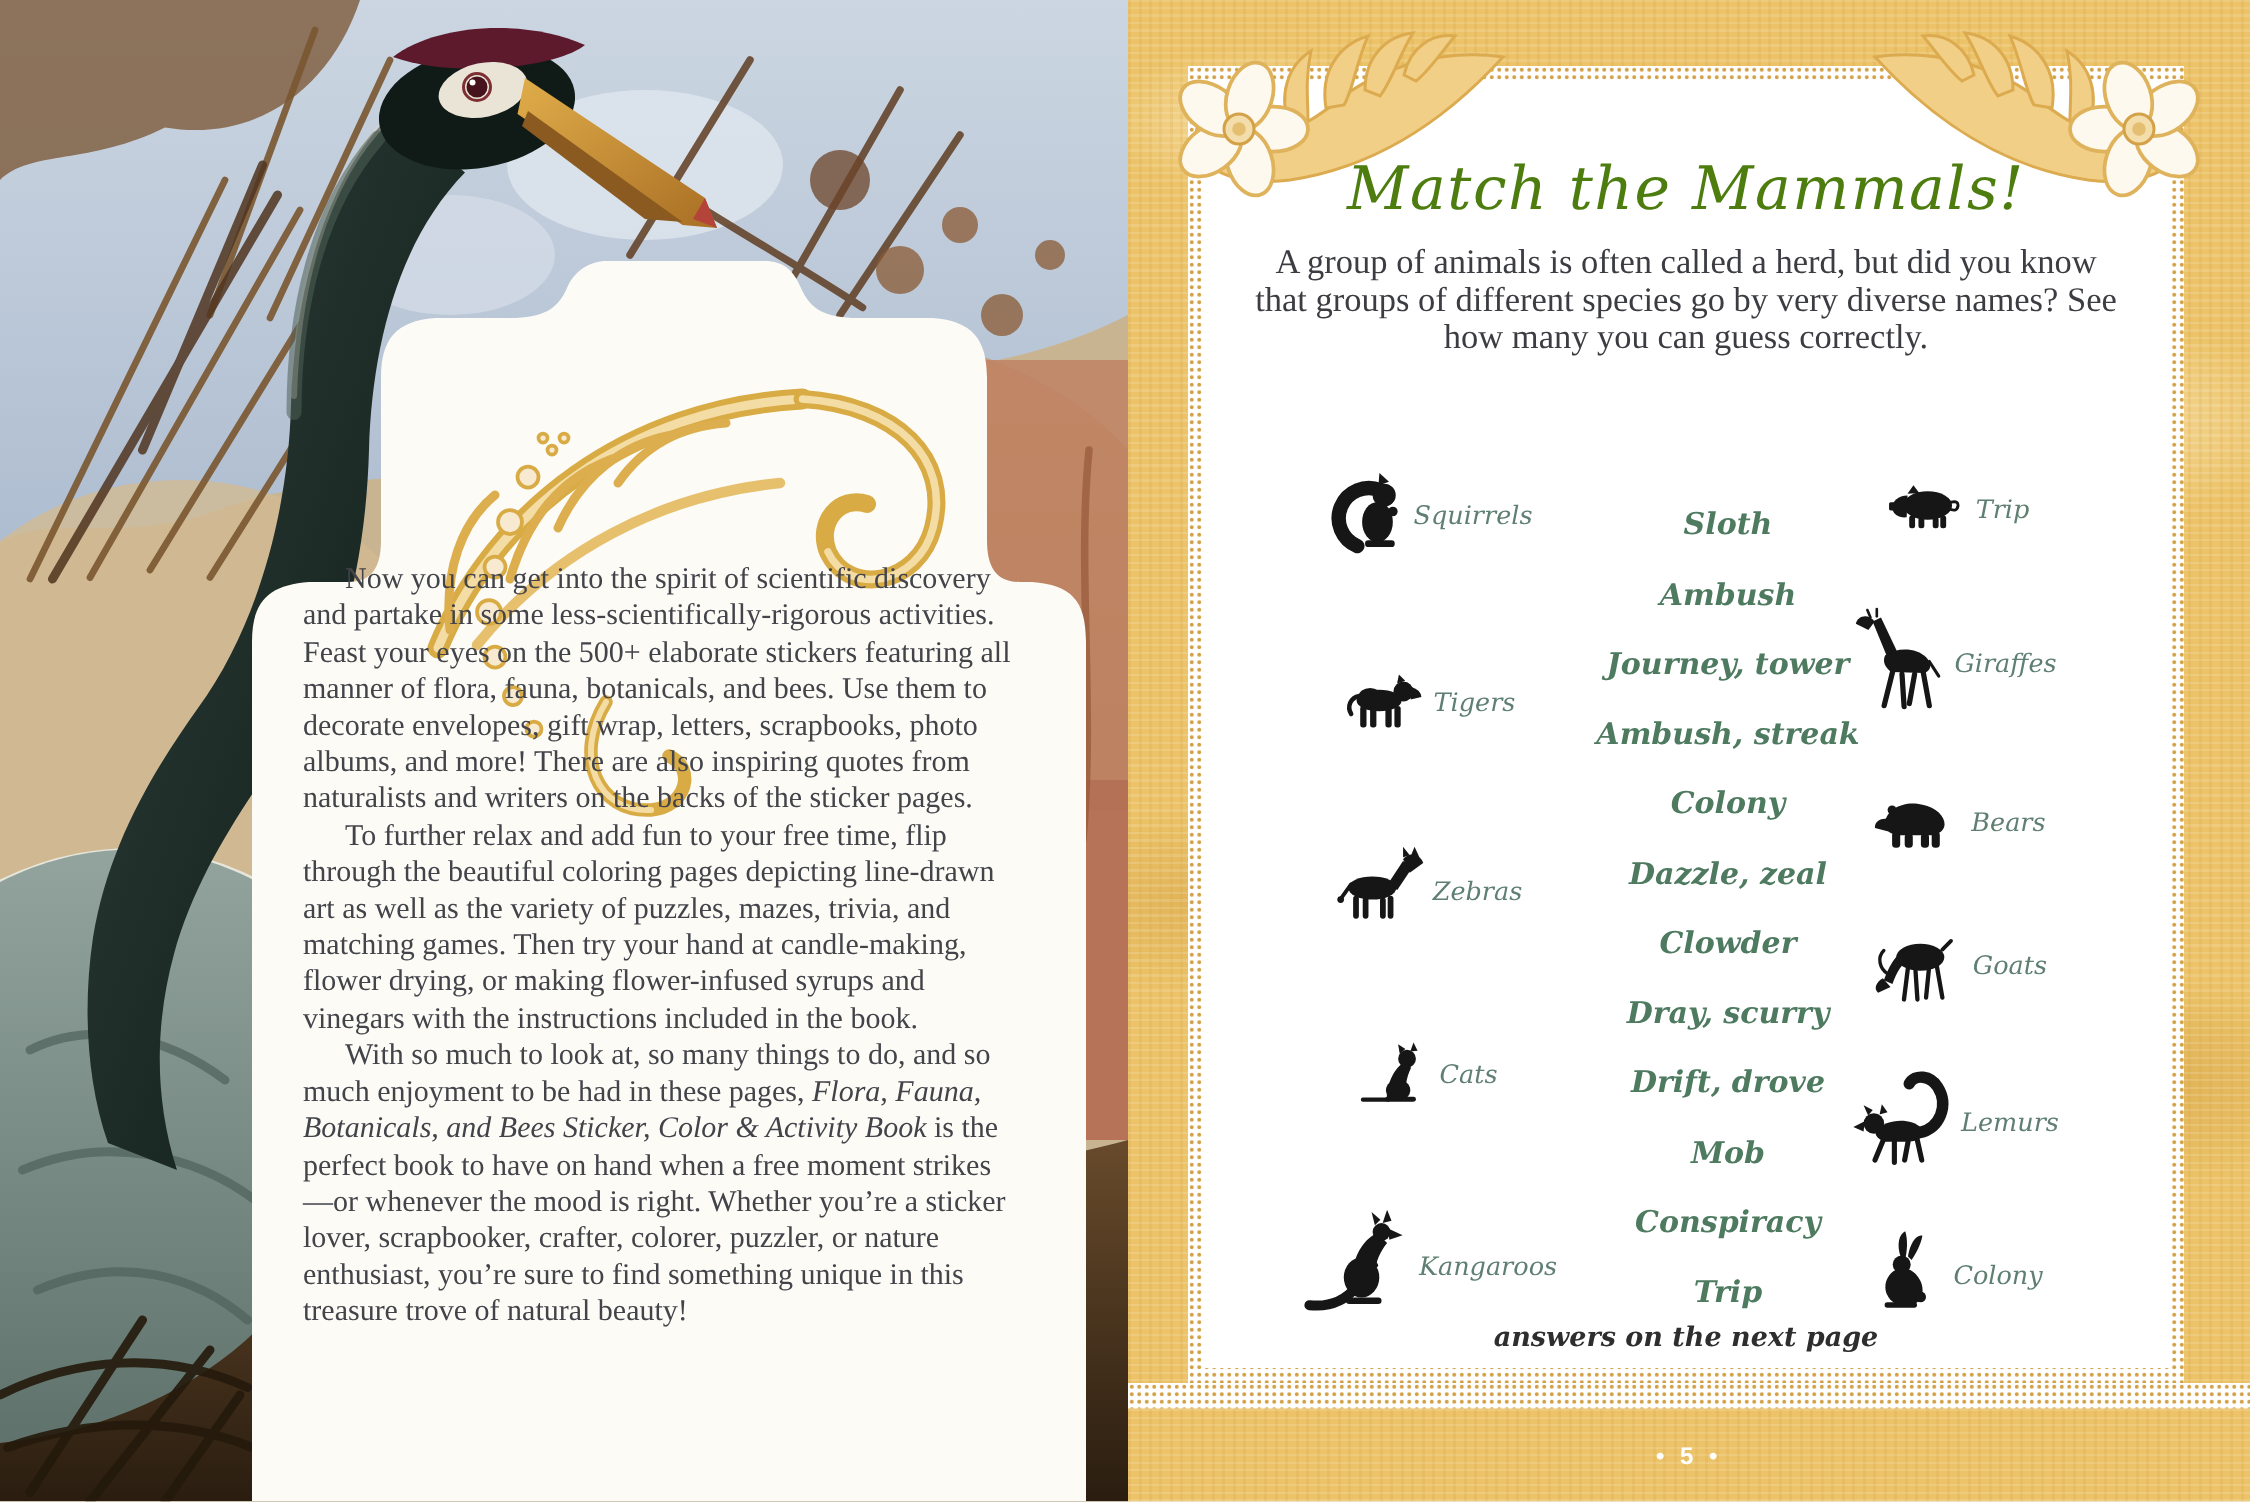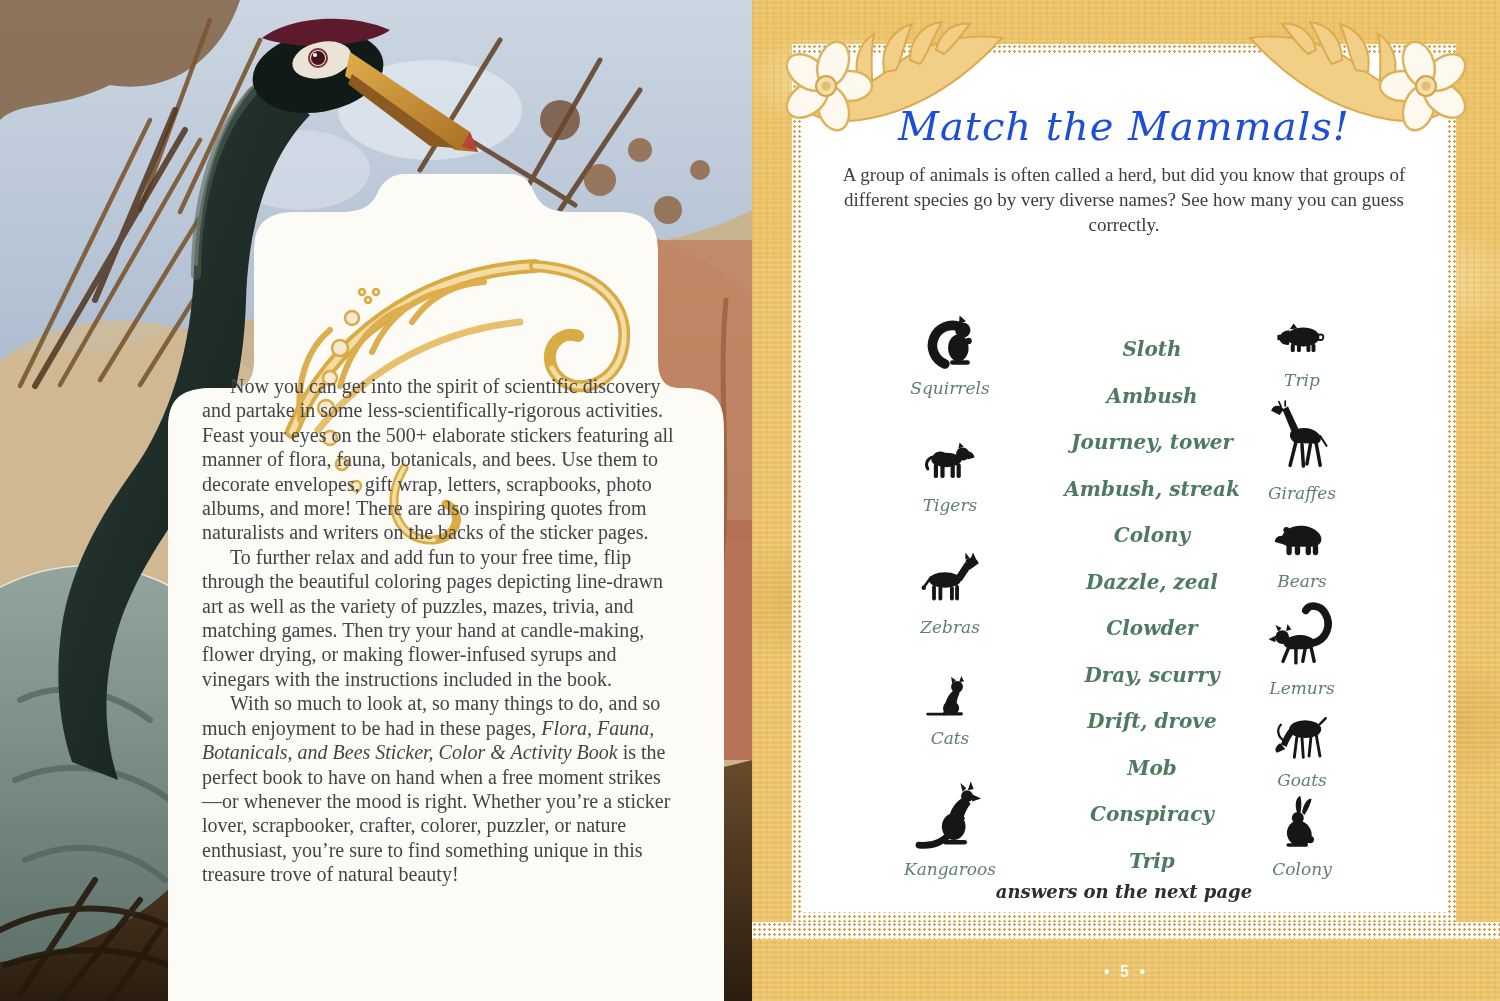--- a/index.html
+++ b/index.html
@@ -25,30 +25,30 @@
       radial-gradient(ellipse 160px 100px at 92% 72%, rgba(201,146,52,.35), rgba(0,0,0,0) 70%),
       radial-gradient(ellipse 170px 90px at 6% 60%, rgba(201,146,52,.3), rgba(0,0,0,0) 70%);
   }
   .dots { background-color:#ffffff;
           background-image:radial-gradient(circle, #d2a045 1.05px, rgba(210,160,69,0) 1.5px);
           background-size:5px 5px; }
   .rp-frame { position:absolute; left:40px; top:44px; right:44px; bottom:79px; }
   .rp-panel { position:absolute; inset:10px; background:#ffffff; }
   .rp-title { margin:52px 0 12px 0; text-align:center; font-family:"DejaVu Serif", serif;
               font-style:italic; font-weight:400; font-size:40px; line-height:1;
-              color:#1d4ed8; letter-spacing:1px; }
+              color:#4d7c0f; letter-spacing:1px; }
   .rp-intro { width:578px; margin:16px auto 0 auto; text-align:center;
-              font-size:19px; line-height:25px; color:#3c3d42; }
+              font-size:23px; line-height:25px; color:#3c3d42; }
   .mm-grid { position:absolute; left:0; right:0; top:207px; height:618px; }
   .mm-col { position:absolute; top:0; bottom:0; display:flex; flex-direction:column;
             justify-content:space-between; align-items:center;margin-top:48px; }
   .col-animals-l { left:62px;  width:172px; }
   .col-nouns     { left:252px; width:196px; top:28px; bottom:6px; }
   .col-animals-r { right:56px; width:176px; }
-  .animal-cell { display:flex; flex-direction:column; align-items:center; }
+  .animal-cell { display:flex; flex-direction:row; align-items:center; }
   .sil { fill:#161616; display:block; }
   .animal-label { margin-top:5px; font-family:"DejaVu Serif", serif; font-style:italic;
                   font-size:17px; color:#5f7f72; }
   .noun { font-family:"DejaVu Serif", serif; font-style:italic; font-weight:700;
           font-size:20px; color:#4e7a60; text-align:center; }
   .rp-footnote { position:absolute; left:0; right:0; bottom:10px; text-align:center;
                  font-family:"DejaVu Serif", serif; font-style:italic; font-weight:700;
                  font-size:18px; color:#2e2e2e; }
   .rp-dotstrip { position:absolute; left:0; right:0; bottom:62px; height:17px; }
   .rp-pagenum { position:absolute; left:0; right:0; bottom:20px; text-align:center;
@@ -343,49 +343,49 @@
                 <path d="M20,50 C10,48 4,54 5,60 L20,64 Z"></path>
                   <circle cx="24" cy="40" r="5"></circle>
                 <rect x="24" y="64" width="9" height="18" rx="4"></rect>
                   <rect x="38" y="66" width="9" height="16" rx="4"></rect>
                 <rect x="56" y="66" width="9" height="16" rx="4"></rect>
                   <rect x="68" y="64" width="9" height="18" rx="4"></rect>
               </svg>
               <div class="animal-label">Bears</div>
             </div>
             <div class="animal-cell">
+              <svg class="sil" viewBox="0 0 100 100" style="width:76px;height:64px">
+                <ellipse cx="55" cy="44" rx="25" ry="14"></ellipse>
+                <path d="M36,38 C28,44 22,54 17,68 L26,72 C30,60 36,50 44,46 Z"></path>
+                <path d="M16,66 C9,70 6,77 11,81 L24,75 Z"></path>
+                <path d="M22,62 C12,56 10,44 17,37" fill="none" stroke="#161616" stroke-width="3.5" stroke-linecap="round"></path>
+                <path d="M42,56 L38,88" stroke="#161616" stroke-width="4.5" fill="none" stroke-linecap="round"></path>
+                <path d="M50,58 L52,88" stroke="#161616" stroke-width="4.5" fill="none" stroke-linecap="round"></path>
+                <path d="M64,56 L61,86" stroke="#161616" stroke-width="4.5" fill="none" stroke-linecap="round"></path>
+                <path d="M72,52 L78,86" stroke="#161616" stroke-width="4.5" fill="none" stroke-linecap="round"></path>
+                <path d="M78,36 L87,27" stroke="#161616" stroke-width="4" fill="none" stroke-linecap="round"></path>
+              </svg>
+              <div class="animal-label">Goats</div>
+            </div>
+            <div class="animal-cell">
               <svg class="sil" viewBox="0 0 100 100" style="width:76px;height:78px">
                 <path d="M64,62 C82,58 90,38 80,22 C74,12 60,10 55,19" fill="none" stroke="#161616" stroke-width="10" stroke-linecap="round"></path>
                 <path d="M26,60 C34,50 56,48 66,58 C70,64 64,70 54,70 L34,70 C28,68 24,64 26,60 Z"></path>
                 <circle cx="24" cy="54" r="9"></circle>
                   <path d="M16,52 L6,57 L15,61 Z"></path>
                 <path d="M19,47 L15,38 L23,42 Z"></path>
                   <path d="M29,46 L31,37 L36,44 Z"></path>
                 <path d="M32,69 L25,86" stroke="#161616" stroke-width="4.5" fill="none" stroke-linecap="round"></path>
                 <path d="M42,70 L42,88" stroke="#161616" stroke-width="4.5" fill="none" stroke-linecap="round"></path>
                 <path d="M54,70 L51,86" stroke="#161616" stroke-width="4.5" fill="none" stroke-linecap="round"></path>
                 <path d="M62,68 L66,86" stroke="#161616" stroke-width="4.5" fill="none" stroke-linecap="round"></path>
               </svg>
               <div class="animal-label">Lemurs</div>
             </div>
             <div class="animal-cell">
-              <svg class="sil" viewBox="0 0 100 100" style="width:76px;height:64px">
-                <ellipse cx="55" cy="44" rx="25" ry="14"></ellipse>
-                <path d="M36,38 C28,44 22,54 17,68 L26,72 C30,60 36,50 44,46 Z"></path>
-                <path d="M16,66 C9,70 6,77 11,81 L24,75 Z"></path>
-                <path d="M22,62 C12,56 10,44 17,37" fill="none" stroke="#161616" stroke-width="3.5" stroke-linecap="round"></path>
-                <path d="M42,56 L38,88" stroke="#161616" stroke-width="4.5" fill="none" stroke-linecap="round"></path>
-                <path d="M50,58 L52,88" stroke="#161616" stroke-width="4.5" fill="none" stroke-linecap="round"></path>
-                <path d="M64,56 L61,86" stroke="#161616" stroke-width="4.5" fill="none" stroke-linecap="round"></path>
-                <path d="M72,52 L78,86" stroke="#161616" stroke-width="4.5" fill="none" stroke-linecap="round"></path>
-                <path d="M78,36 L87,27" stroke="#161616" stroke-width="4" fill="none" stroke-linecap="round"></path>
-              </svg>
-              <div class="animal-label">Goats</div>
-            </div>
-            <div class="animal-cell">
               <svg class="sil" viewBox="0 0 100 100" style="width:60px;height:60px">
                 <path d="M42,32 C37,18 40,6 47,3 C50,13 49,25 47,33 Z"></path>
                 <path d="M50,31 C52,16 60,6 66,8 C64,19 58,29 54,35 Z"></path>
                 <circle cx="43" cy="40" r="10"></circle>
                 <path d="M36,46 C26,52 22,64 27,74 C31,83 42,88 52,86 C63,84 69,73 65,61 C61,50 52,44 44,44 Z"></path>
                 <circle cx="64" cy="76" r="6"></circle>
                   <rect x="24" y="82" width="36" height="6" rx="3"></rect>
               </svg>
               <div class="animal-label">Colony</div>
             </div>

